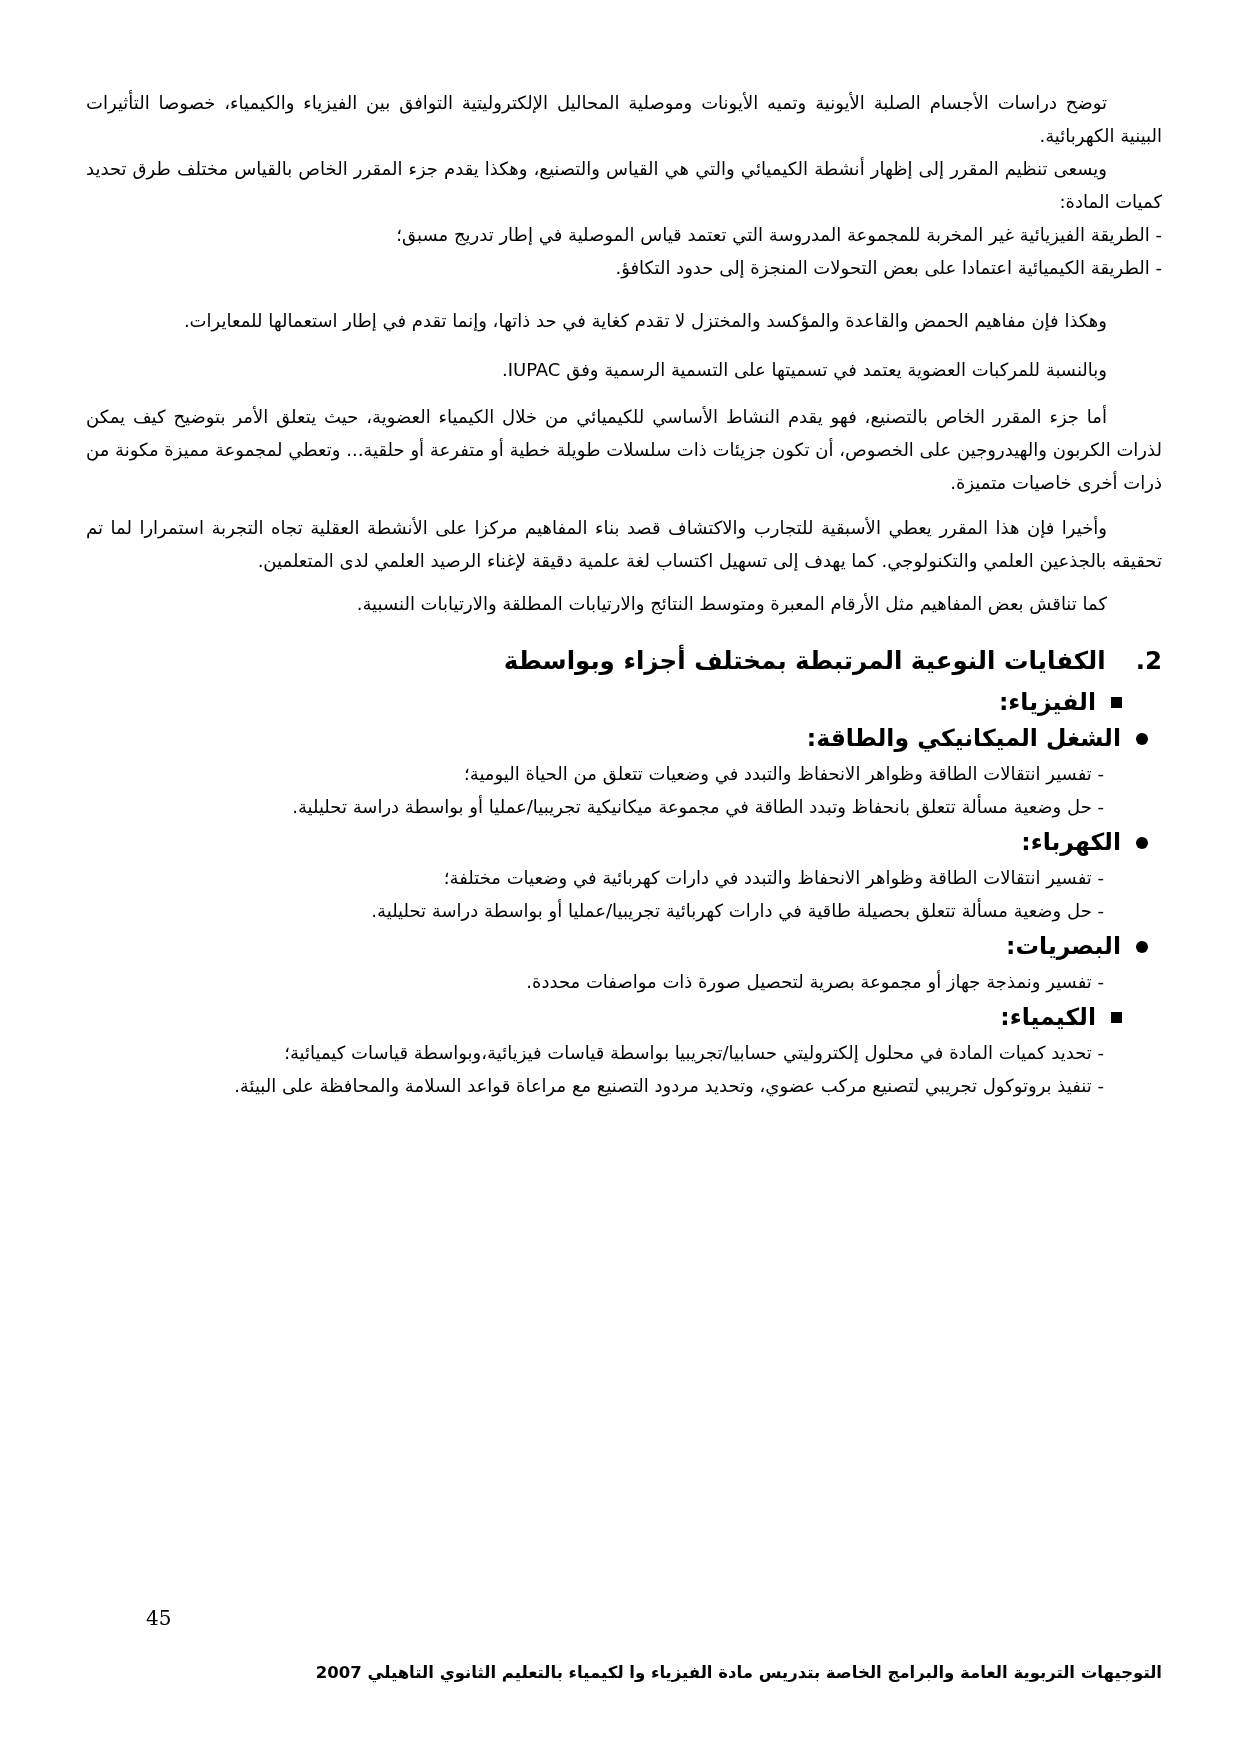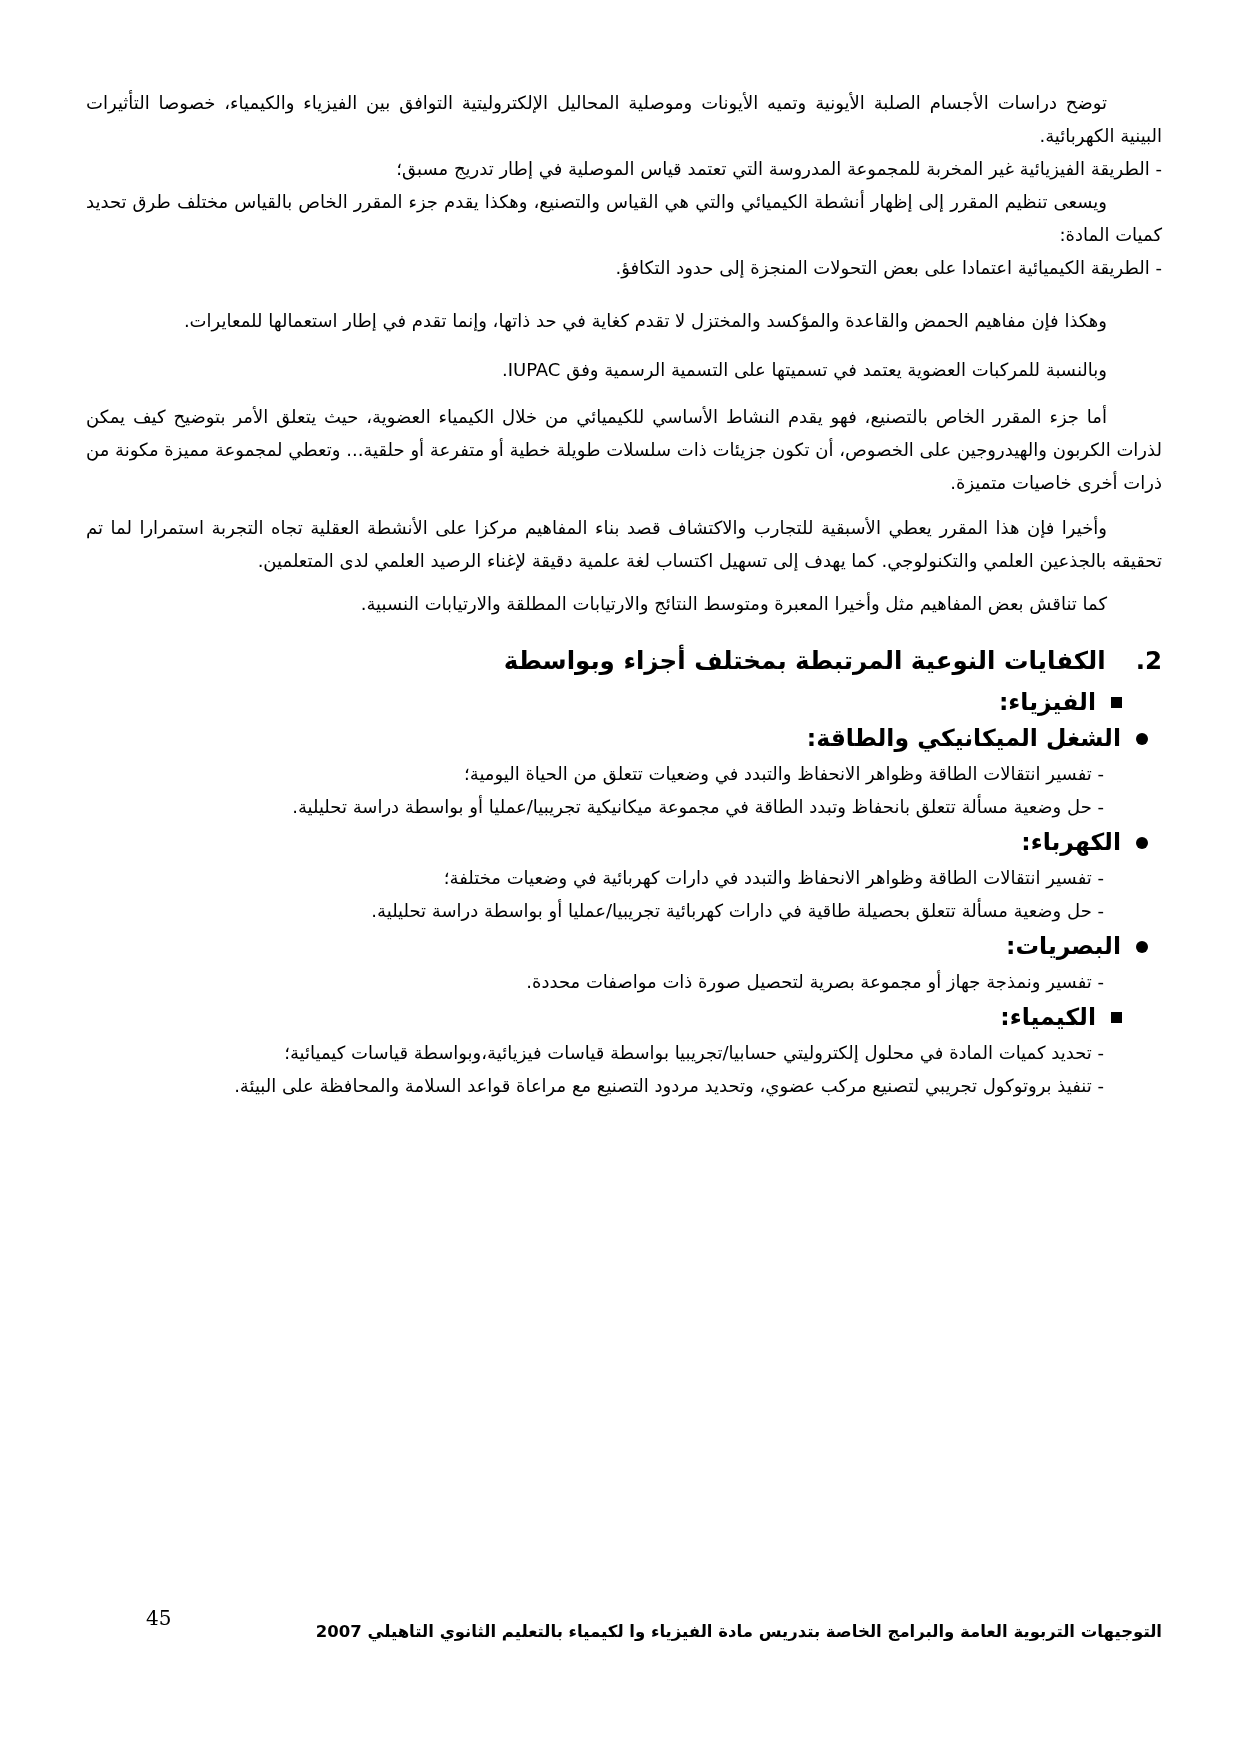--- a/index.html
+++ b/index.html
@@ -53,21 +53,21 @@
     margin: 3px 0 2px 0;
   }
   .subject { padding-right: 40px; }
   .topic   { padding-right: 14px; }
   .marker  { flex: 0 0 auto; background: #000; display: inline-block; }
   .square  { width: 11px; height: 11px; }
   .circle  { width: 12px; height: 12px; border-radius: 50%; }
   .underline { }
   .footer {
     position: absolute;
-    top: 1621px;
+    top: 1662px;
     right: 78px;
     left: 86px;
     direction: rtl;
     text-align: right;
     font-weight: bold;
     font-size: 16.5px;
     line-height: 22px;
   }
   .page-number {
     position: absolute;
@@ -76,28 +76,28 @@
     font-size: 20px;
     font-family: "DejaVu Serif", serif;
   }
 </style>
 </head>
 <body>
 
 <div class="content">
 
   <p class="para ti">توضح دراسات الأجسام الصلبة الأيونية وتميه الأيونات وموصلية المحاليل الإلكتروليتية التوافق بين الفيزياء والكيمياء، خصوصا التأثيرات البينية الكهربائية.</p>
+  <p class="para ti">ويسعى تنظيم المقرر إلى إظهار أنشطة الكيميائي والتي هي القياس والتصنيع، وهكذا يقدم جزء المقرر الخاص بالقياس مختلف طرق تحديد كميات المادة:</p>
   <p class="para">- الطريقة الفيزيائية غير المخربة للمجموعة المدروسة التي تعتمد قياس الموصلية في إطار تدريج مسبق؛</p>
-  <p class="para ti">ويسعى تنظيم المقرر إلى إظهار أنشطة الكيميائي والتي هي القياس والتصنيع، وهكذا يقدم جزء المقرر الخاص بالقياس مختلف طرق تحديد كميات المادة:</p>
   <p class="para">- الطريقة الكيميائية اعتمادا على بعض التحولات المنجزة إلى حدود التكافؤ.</p>
   <p class="para ti mt20">وهكذا فإن مفاهيم الحمض والقاعدة والمؤكسد والمختزل لا تقدم كغاية في حد ذاتها، وإنما تقدم في إطار استعمالها للمعايرات.</p>
   <p class="para ti mt16">وبالنسبة للمركبات العضوية يعتمد في تسميتها على التسمية الرسمية وفق IUPAC.</p>
   <p class="para ti mt14">أما جزء المقرر الخاص بالتصنيع، فهو يقدم النشاط الأساسي للكيميائي من خلال الكيمياء العضوية، حيث يتعلق الأمر بتوضيح كيف يمكن لذرات الكربون والهيدروجين على الخصوص، أن تكون جزيئات ذات سلسلات طويلة خطية أو متفرعة أو حلقية... وتعطي لمجموعة مميزة مكونة من ذرات أخرى خاصيات متميزة.</p>
   <p class="para ti mt12">وأخيرا فإن هذا المقرر يعطي الأسبقية للتجارب والاكتشاف قصد بناء المفاهيم مركزا على الأنشطة العقلية تجاه التجربة استمرارا لما تم تحقيقه بالجذعين العلمي والتكنولوجي. كما يهدف إلى تسهيل اكتساب لغة علمية دقيقة لإغناء الرصيد العلمي لدى المتعلمين.</p>
-  <p class="para ti mt10">كما تناقش بعض المفاهيم مثل وأخيرا المعبرة ومتوسط النتائج والارتيابات المطلقة والارتيابات النسبية.</p>
+  <p class="para ti mt10">كما تناقش بعض المفاهيم مثل الأرقام المعبرة ومتوسط النتائج والارتيابات المطلقة والارتيابات النسبية.</p>
 
   <div class="heading">
     <span class="h-num">2.</span>
     <span class="h-title">الكفايات النوعية المرتبطة بمختلف أجزاء وبواسطة</span>
   </div>
 
   <div class="row subject">
     <span class="marker square"></span>
     <span class="row-label">الفيزياء:</span>
   </div>

